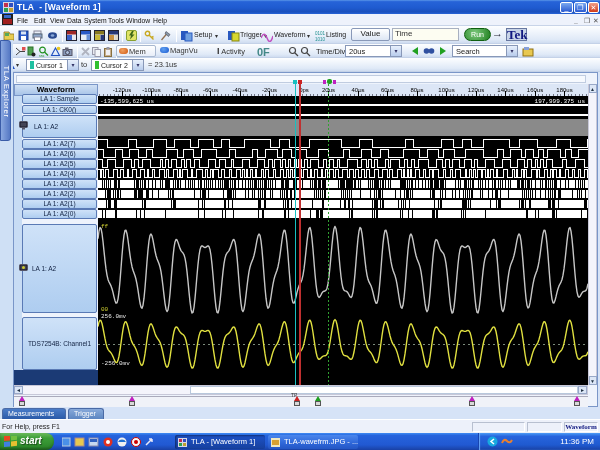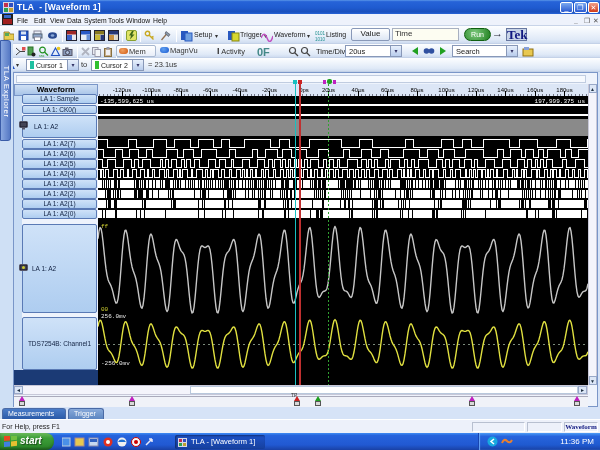--- a/index.html
+++ b/index.html
@@ -837,20 +837,26 @@
   </svg>
   <div class="taskbtn" style="left:175px;width:90px;background:linear-gradient(180deg,#1e52c8,#16409e);box-shadow:inset 1px 1px 2px rgba(0,0,0,.4);">
     <svg style="position:absolute;left:3px;top:3px" width="9" height="9" viewBox="0 0 9 9">
           <rect width="9" height="9" fill="#d8d8e8"></rect>
           <rect x="1" y="1" width="3" height="3" fill="#c03050"></rect>
           <rect x="5" y="1" width="3" height="3" fill="#3050c0"></rect>
           <rect x="1" y="5" width="3" height="3" fill="#30a050"></rect>
           <rect x="5" y="5" width="3" height="3" fill="#c0a030"></rect>
         </svg>
     TLA - [Waveform 1]</div>
+  <div class="taskbtn" style="left:268px;width:90px;background:linear-gradient(180deg,#4a86ec,#2e66d8 60%,#2456c4);">
+    <svg style="position:absolute;left:3px;top:3px" width="9" height="9" viewBox="0 0 9 9">
+          <rect width="9" height="9" fill="#f0e8c0"></rect>
+          <rect x="1" y="2" width="7" height="5" fill="#d8a030"></rect>
+        </svg>
+    TLA-wavefrm.JPG - ...</div>
   <div id="tray">
     <svg style="position:absolute;left:8px;top:3px" width="11" height="11" viewBox="0 0 11 11">
           <circle cx="5.5" cy="5.5" r="5" fill="#18a8e0"></circle>
           <path d="M7,3 L4,5.5 L7,8" stroke="#fff" stroke-width="1.5" fill="none"></path>
         </svg>
     <svg style="position:absolute;left:22px;top:4px" width="12" height="9" viewBox="0 0 12 9">
           <path d="M1,6 Q3,1 6,4 T11,3" stroke="#e88030" stroke-width="2" fill="none"></path>
         </svg>
     <span class="clock">11:36 PM</span>
   </div>

